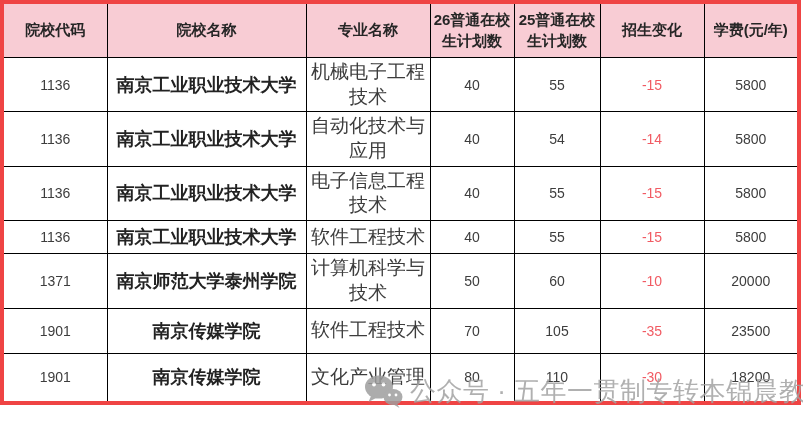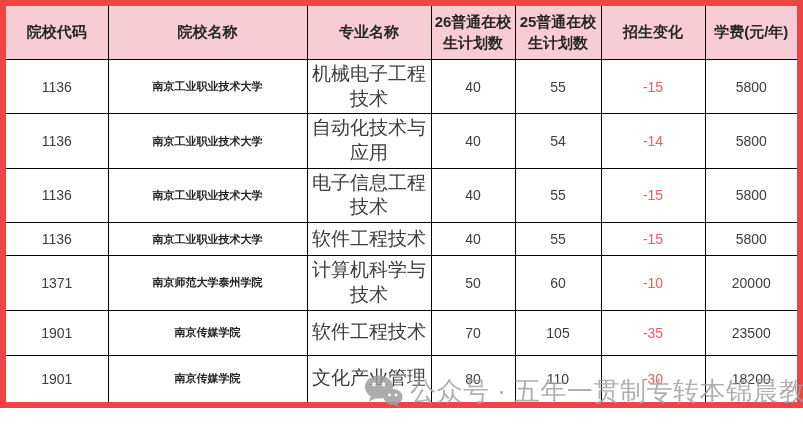--- a/index.html
+++ b/index.html
@@ -4,21 +4,21 @@
 <style>
   html,body{margin:0;padding:0;}
   body{
     width:803px;height:428px;position:relative;background:#ffffff;
     font-family:"Liberation Sans", sans-serif;
     overflow:hidden;
   }
   table{
     border-collapse:collapse;table-layout:fixed;
     width:801px;margin:0;
-    border:6px solid #ef4444;
+    border:4px solid #ef4444;
   }
   th,td{
     border:1px solid #000;
     text-align:center;vertical-align:middle;
     padding:2px 1px;
     overflow:hidden;
     word-break:break-all;
   }
   thead th{
     background:#F8CCD4;
@@ -33,21 +33,21 @@
     background:#ffffff;
   }
   tbody tr{height:33px;}
   tbody tr:nth-child(3){height:34px;}
   tbody tr:nth-child(5){height:34px;}
   tbody tr:nth-child(6){height:45px;}
   tbody tr:nth-child(7){height:50px;}
   tbody tr:nth-child(8){height:35px;}
   tbody tr:nth-child(9){height:35px;}
   tbody tr:nth-child(10){height:36px;}
-  td.school{font-weight:bold;color:#222222;font-size:11px;}
+  td.school{font-weight:bold;color:#222222;font-size:18px;}
   td.major{font-size:19px;line-height:1.3;}
   td.change{color:#F15B63;font-weight:normal;}
   .watermark{
     position:absolute;left:363px;top:374px;
     display:flex;align-items:center;gap:7px;
     opacity:0.85;
     pointer-events:none;
   }
   .watermark-text{
     color:#a3a3a3;

